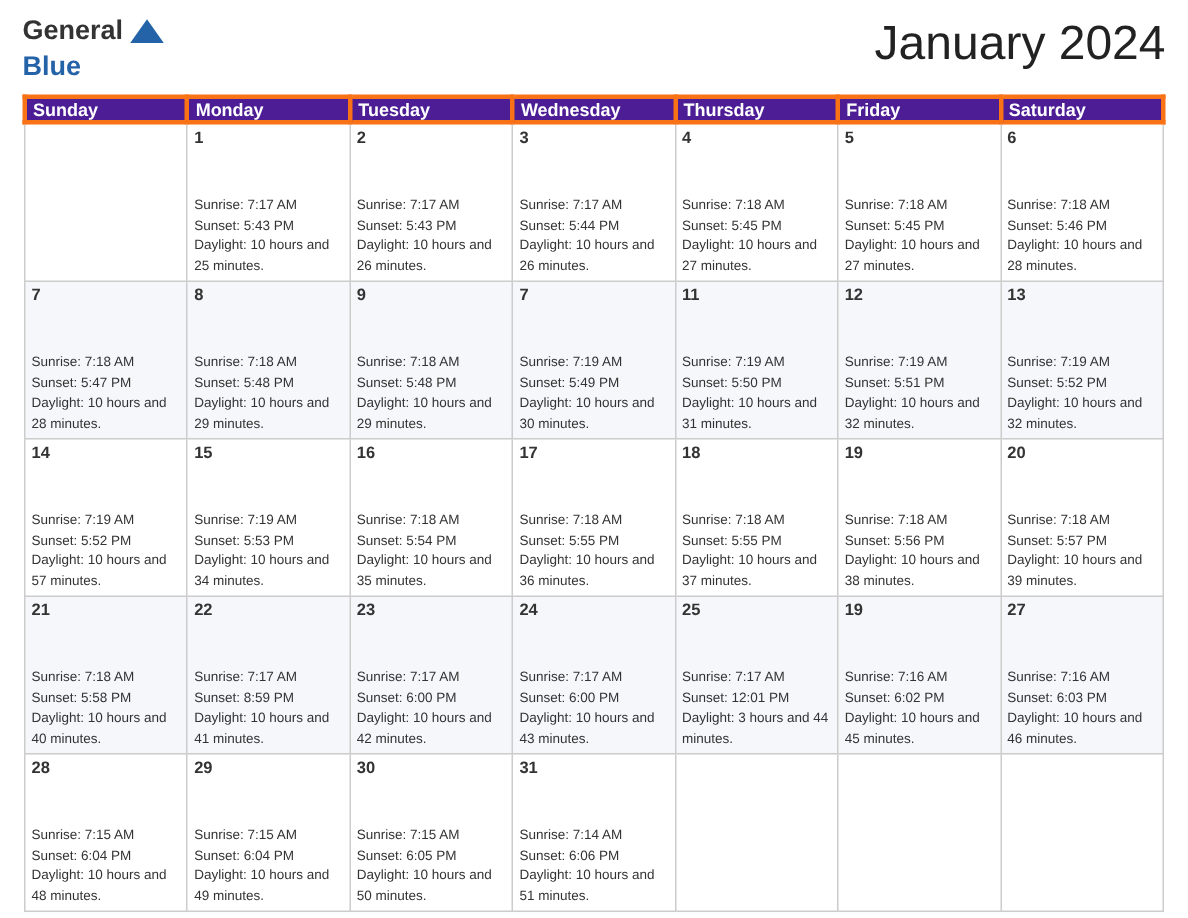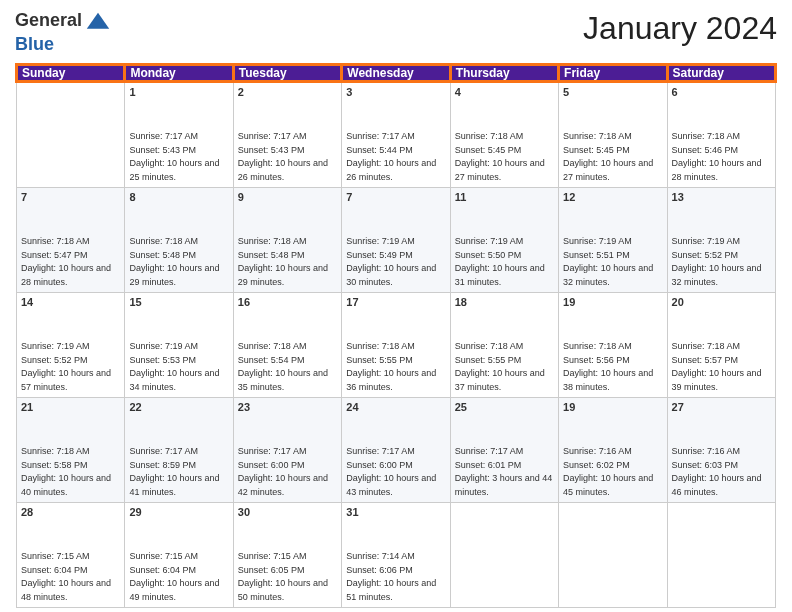--- a/index.html
+++ b/index.html
@@ -316,21 +316,21 @@
           <div class="day-info">
             <span>Sunrise: 7:17 AM</span><br>
             <span>Sunset: 6:00 PM</span><br>
             <span>Daylight: 10 hours and 43 minutes.</span>
           </div>
         </td>
           <td>
           <span class="day-number">25</span>
           <div class="day-info">
             <span>Sunrise: 7:17 AM</span><br>
-            <span>Sunset: 6:01 PM</span><br>
+            <span>Sunset: 12:01 PM</span><br>
             <span>Daylight: 3 hours and 44 minutes.</span>
           </div>
         </td>
           <td>
           <span class="day-number">19</span>
           <div class="day-info">
             <span>Sunrise: 7:16 AM</span><br>
             <span>Sunset: 6:02 PM</span><br>
             <span>Daylight: 10 hours and 45 minutes.</span>
           </div>

